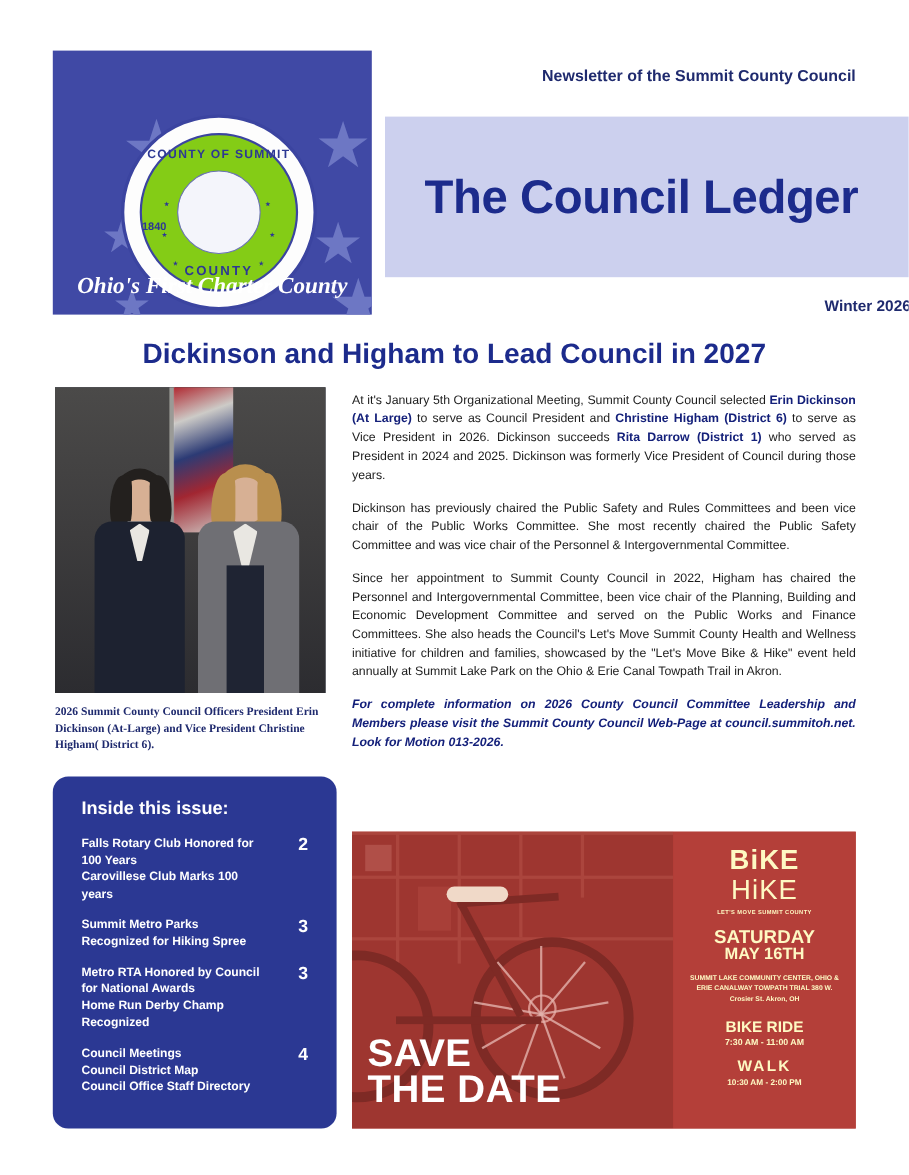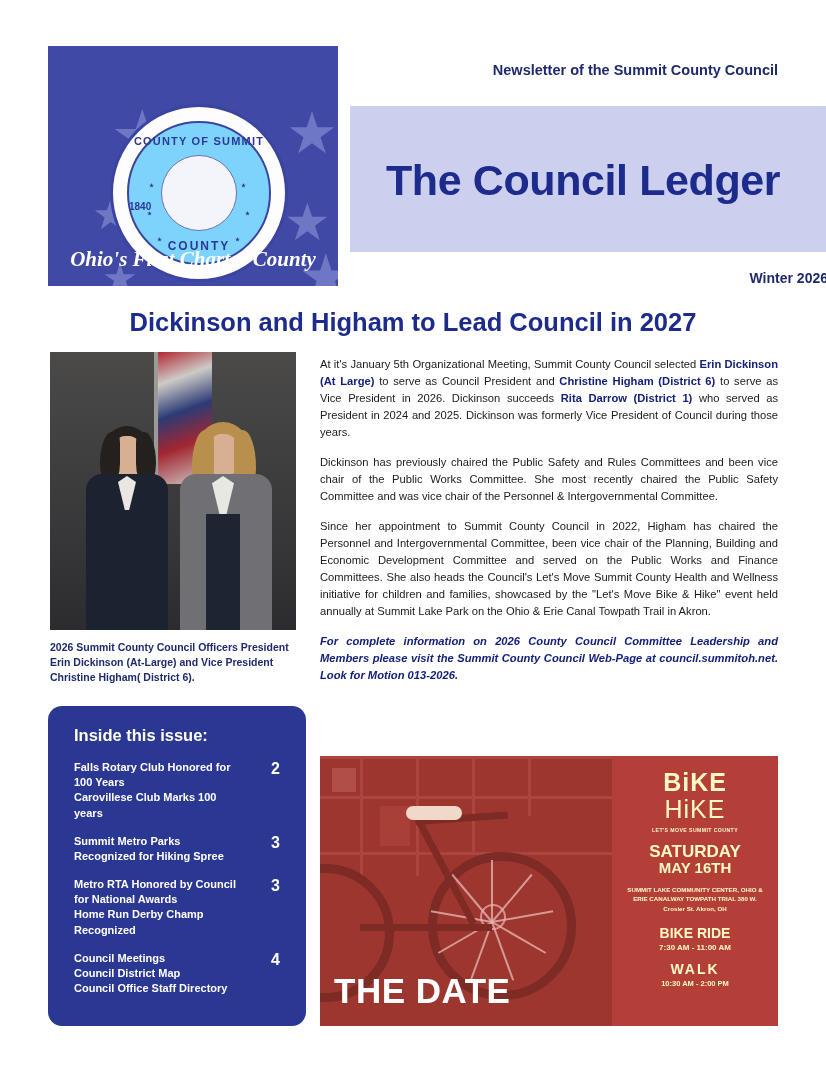--- a/index.html
+++ b/index.html
@@ -26,21 +26,21 @@
   .s3{left:44px;top:148px;font-size:42px;}
   .s4{left:236px;top:150px;font-size:52px;}
   .s5{left:250px;top:200px;font-size:62px;}
   .s6{left:54px;top:212px;font-size:40px;}
   .seal{
     position:absolute;left:62px;top:58px;width:172px;height:172px;border-radius:50%;
     background:#fdfdfd;border:3px solid #3b44a0;
   }
   .seal-inner{
     position:absolute;left:14px;top:14px;right:14px;bottom:14px;border-radius:50%;
-    border:2px solid #3b44a0;background:#7dd3fc;
+    border:2px solid #3b44a0;background:#84cc16;
   }
   .seal-core{
     position:absolute;left:32px;top:32px;right:32px;bottom:32px;border-radius:50%;
     border:1px solid #6a72b5;background:#f4f5fb;
   }
   .seal-txt-top{
     position:absolute;left:0;top:12px;width:100%;text-align:center;
     font-size:11px;font-weight:bold;color:#2d3894;letter-spacing:1.2px;
   }
   .seal-txt-bottom{
@@ -94,21 +94,21 @@
     opacity:.92;}
   .ph-flagpole{position:absolute;left:104px;top:0;width:5px;height:150px;background:#9a9a96;}
   .ph-p1{position:absolute;left:30px;top:74px;width:92px;height:204px;}
   .ph-p2{position:absolute;left:122px;top:70px;width:104px;height:208px;}
   .ph-head{position:absolute;border-radius:46% 46% 42% 42%;background:#d7b094;}
   .ph-hair{position:absolute;border-radius:50% 50% 38% 38%;}
   .ph-body{position:absolute;border-radius:16px 16px 0 0;}
   .ph-shirt{position:absolute;background:#e9e7e2;}
   .cap{
     position:absolute;left:50px;top:640px;width:252px;
-    font-size:10.5px;font-weight:bold;color:#1f2a6e;line-height:1.45;
+    font-size:10.5px;font-weight:bold;color:#1f2a6e;line-height:1.45;font-family:Liberation Serif, serif;
   }
 
   
   .article{
     position:absolute;left:320px;top:356px;width:458px;
     font-size:11.2px;line-height:1.52;color:#1b1b1b;text-align:justify;
   }
   .article p{margin:0 0 13px 0;}
   .article b{color:#14207a;}
   .article .note{
@@ -306,20 +306,21 @@
 
       <div class="wheel" style="left:-64px;top:108px;width:120px;height:120px;"></div>
 
       <div class="frame" style="left:40px;top:168px;width:132px;height:7px;"></div>
       <div class="frame" style="left:98px;top:60px;width:118px;height:7px;transform:rotate(62deg);"></div>
       <div class="frame" style="left:96px;top:62px;width:92px;height:7px;transform:rotate(-4deg);"></div>
       <div class="seat" style="left:86px;top:50px;width:56px;height:14px;"></div>
     </div>
 
     <div class="savetxt">
+      <div>SAVE</div>
       <div>THE DATE</div>
     </div>
 
     <div class="fl-right">
       <div class="bike-word">BiKE</div>
       <div class="hike-word">HiKE</div>
       <div class="lets-move">LET'S MOVE SUMMIT COUNTY</div>
       <div class="sat">SATURDAY</div>
       <div class="may">MAY 16TH</div>
       <div class="addr">SUMMIT LAKE COMMUNITY CENTER, OHIO &amp; ERIE CANALWAY TOWPATH TRIAL 380 W. Crosier St. Akron, OH</div>

